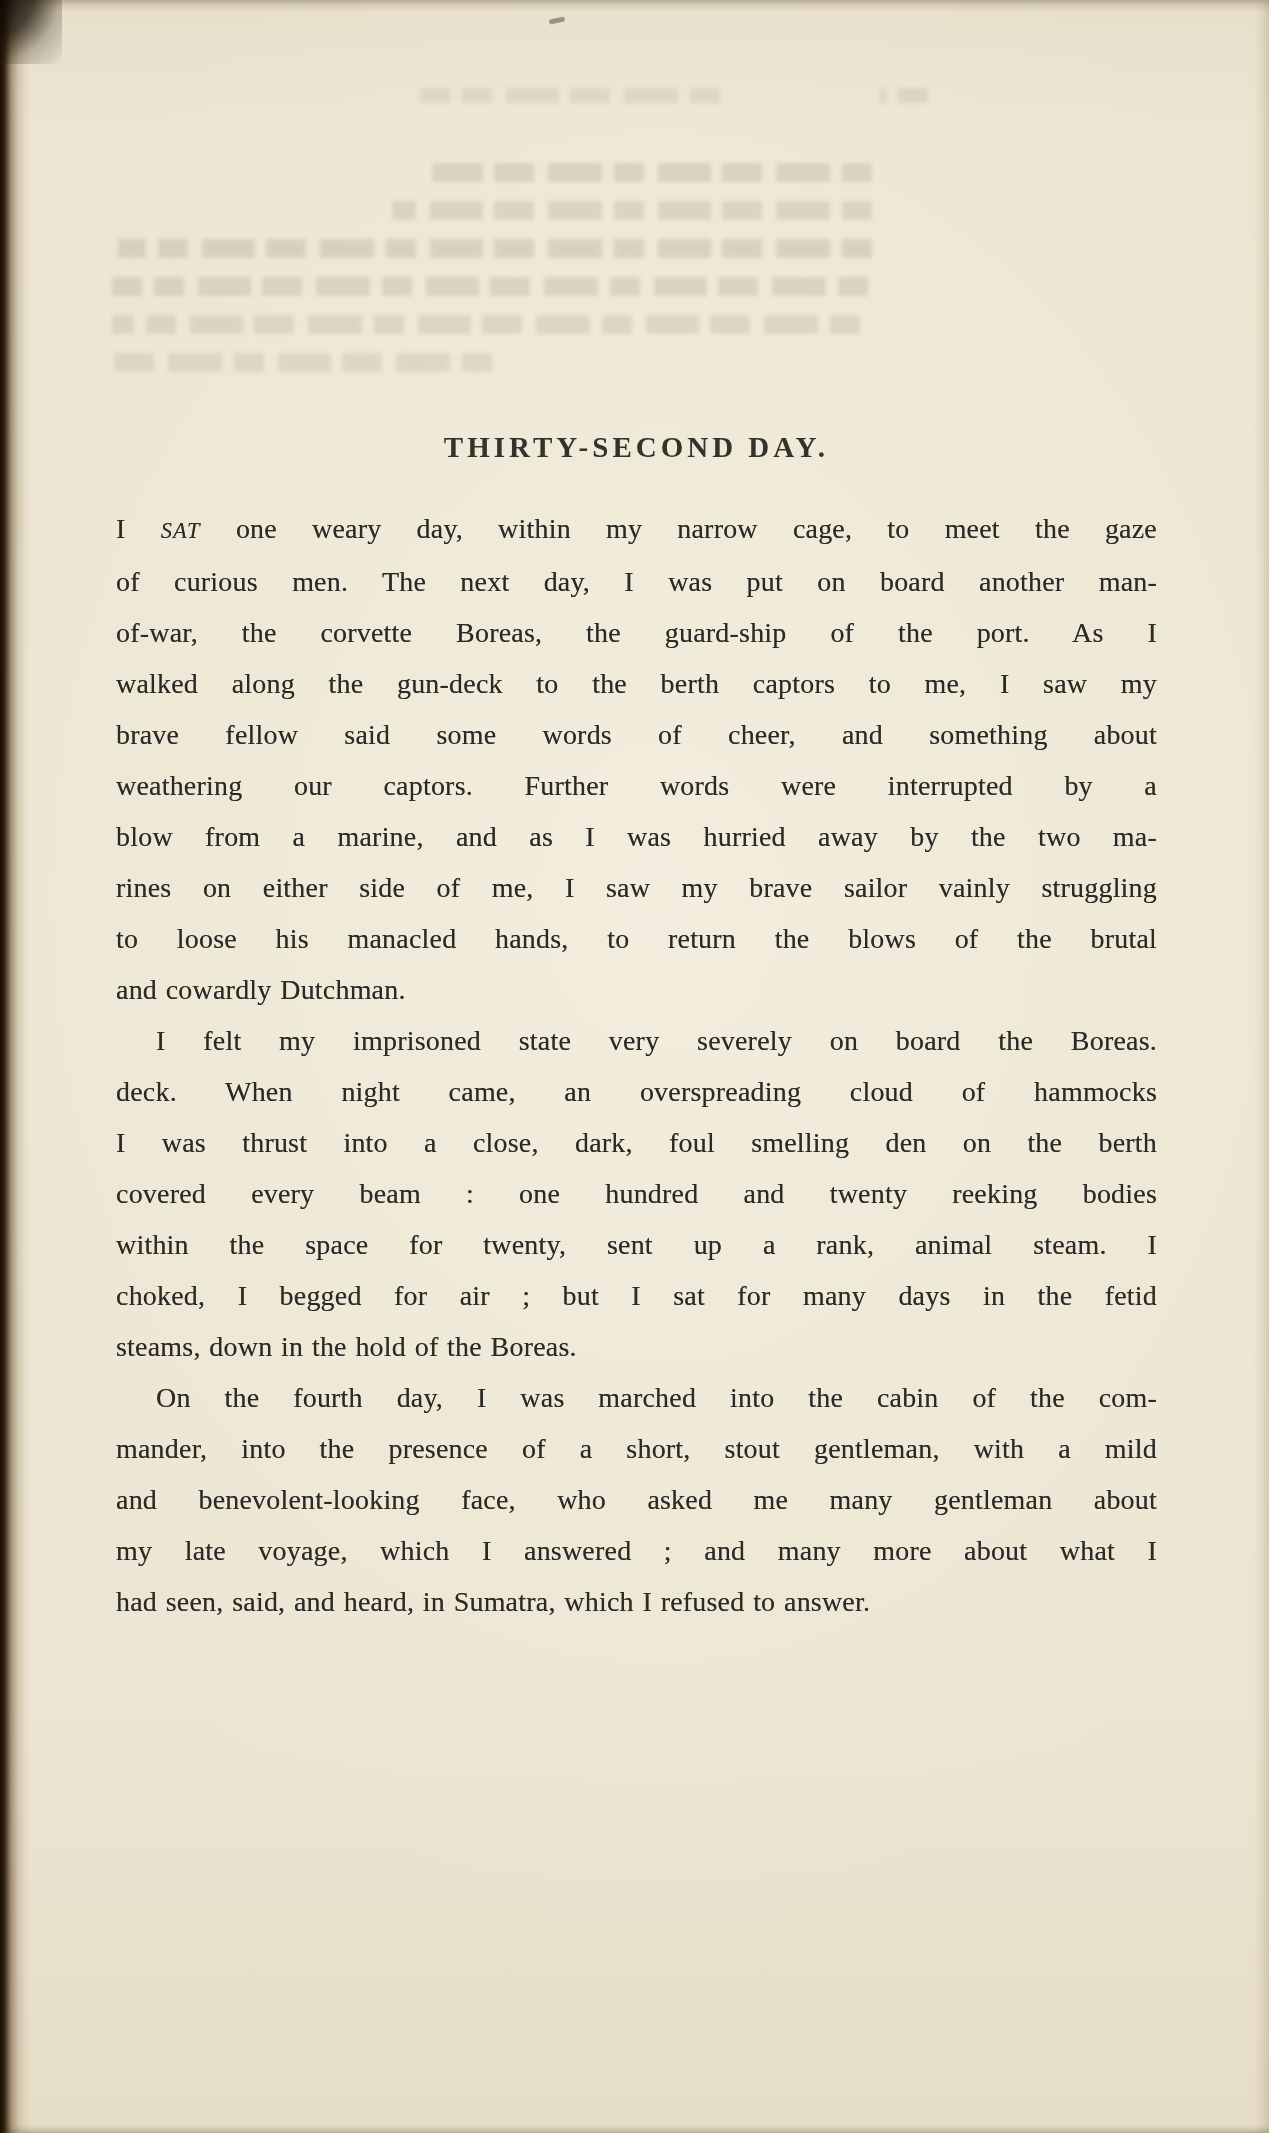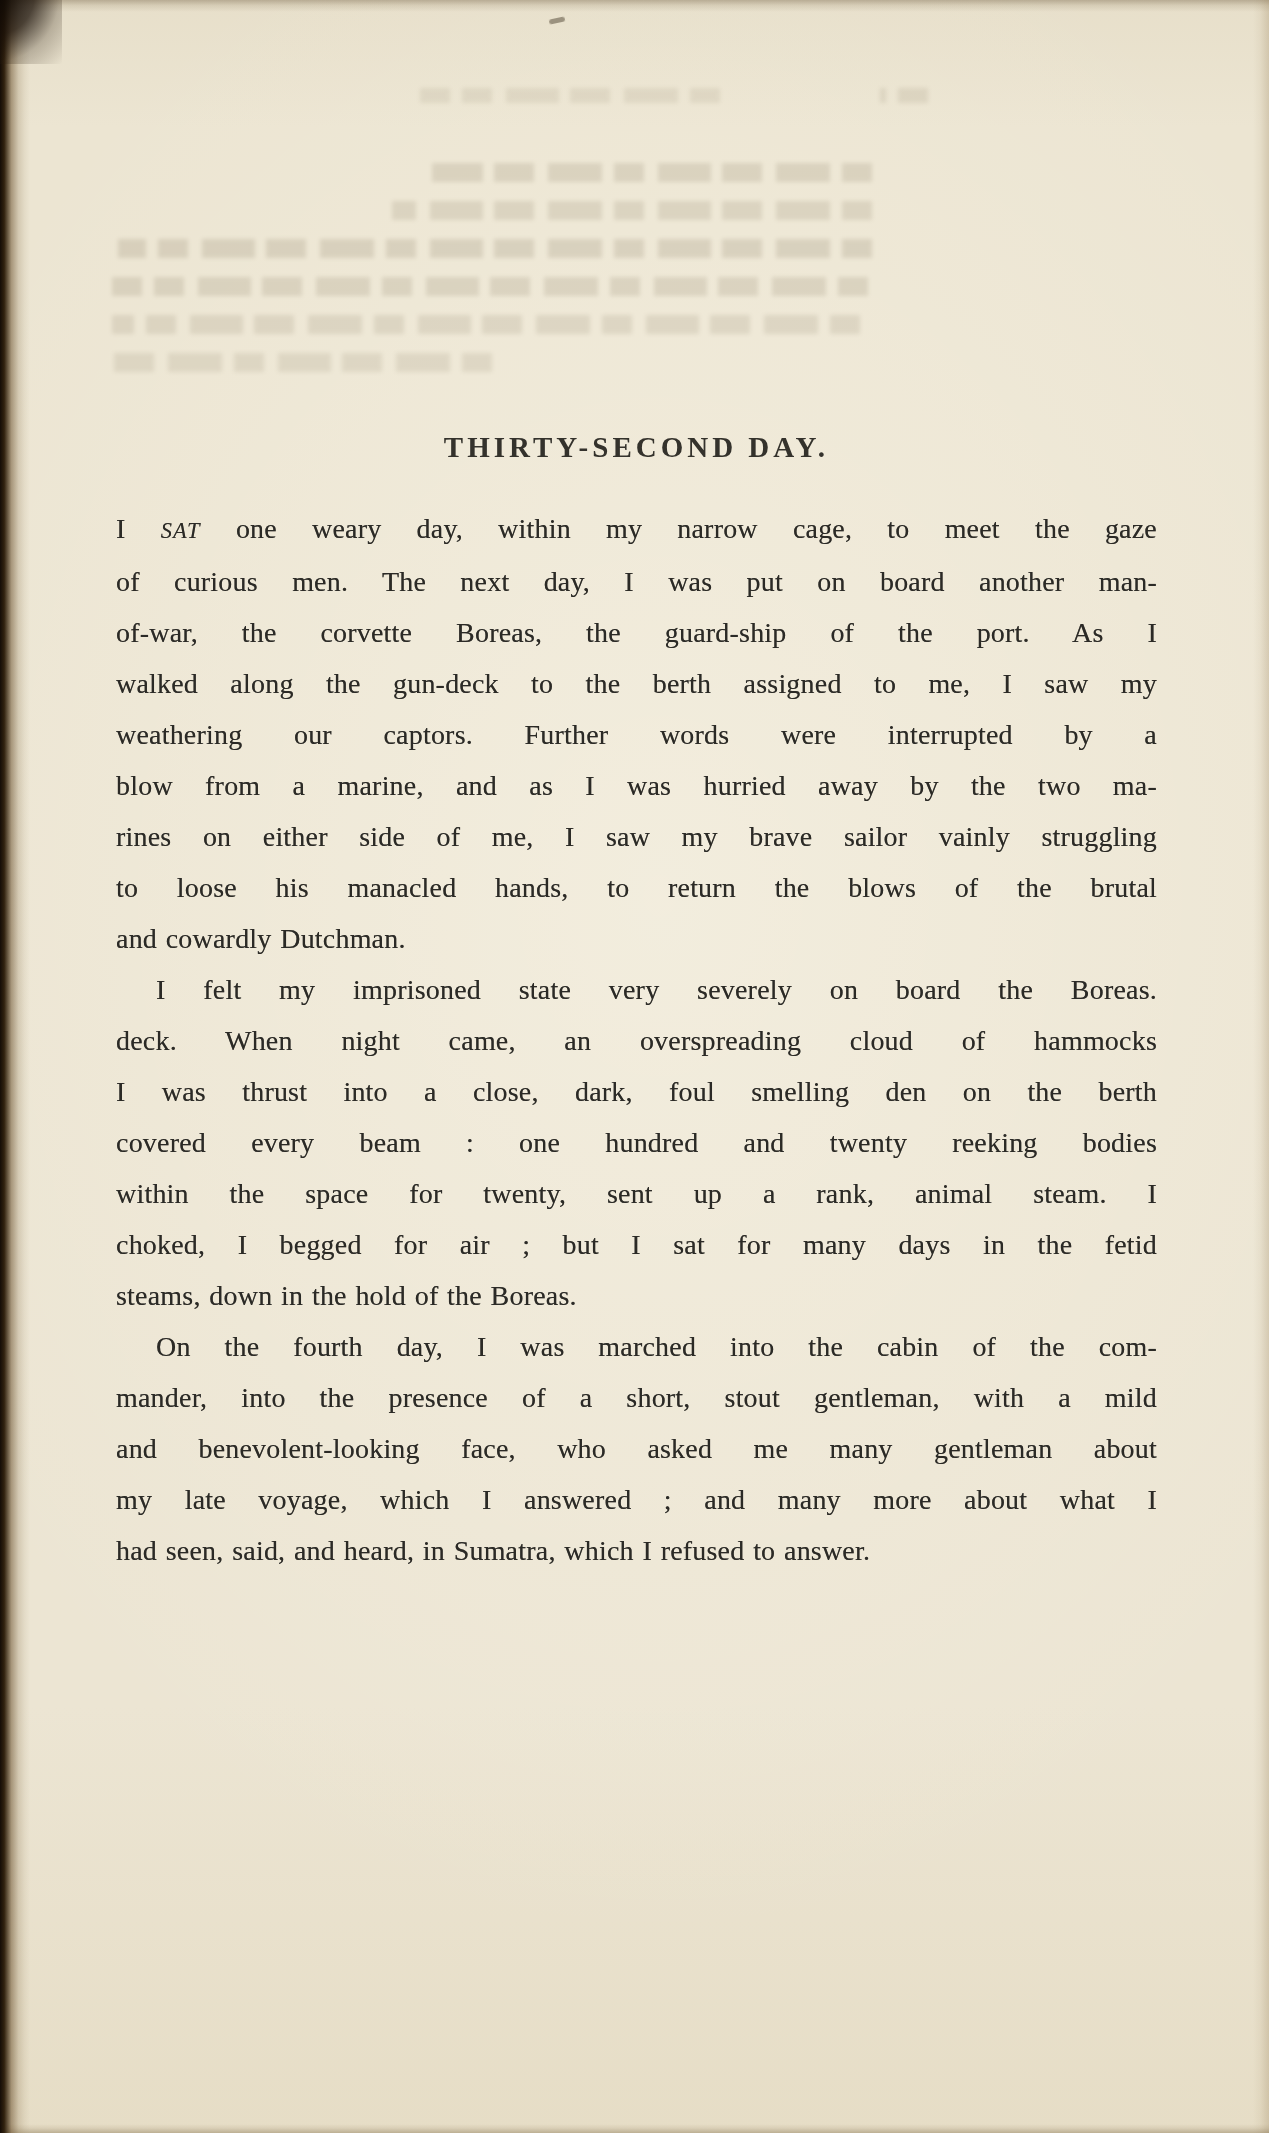--- a/index.html
+++ b/index.html
@@ -89,21 +89,22 @@
   <div class="ghost-row r5"></div>
   <div class="ghost-row r6"></div>
 
   <div class="content">
     <div class="heading">THIRTY-SECOND DAY.</div>
     <div class="paragraphs">
         <div class="para">
           <div class="line"><span>I </span><span class="smallcaps">SAT</span><span> one weary day, within my narrow cage, to meet the gaze</span></div>
           <div class="line">of curious men.  The next day, I was put on board another man-</div>
           <div class="line">of-war, the corvette Boreas, the guard-ship of the port.  As I</div>
-          <div class="line">walked along the gun-deck to the berth assigned to me, I saw my</div>
+          <div class="line">walked along the gun-deck to the berth captors to me, I saw my</div>
+          <div class="line">brave fellow said some words of cheer, and something about</div>
           <div class="line">weathering our captors.  Further words were interrupted by a</div>
           <div class="line">blow from a marine, and as I was hurried away by the two ma-</div>
           <div class="line">rines on either side of me, I saw my brave sailor vainly struggling</div>
           <div class="line">to loose his manacled hands, to return the blows of the brutal</div>
           <div class="line">and cowardly Dutchman.</div>
         </div>
         <div class="para indent">
           <div class="line">I felt my imprisoned state very severely on board the Boreas.</div>
           <div class="line">deck.  When night came, an overspreading cloud of hammocks</div>
           <div class="line">I was thrust into a close, dark, foul smelling den on the berth</div>

